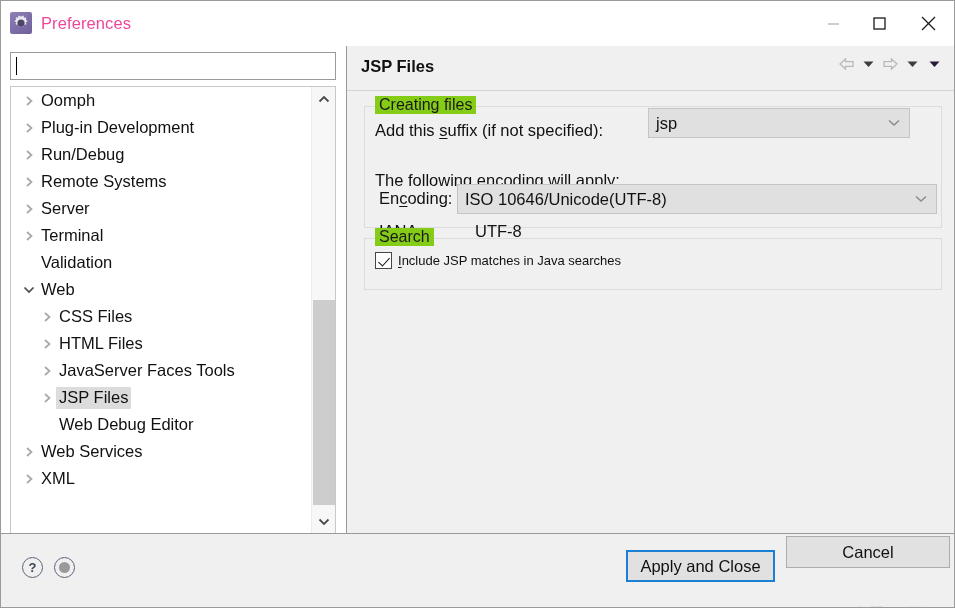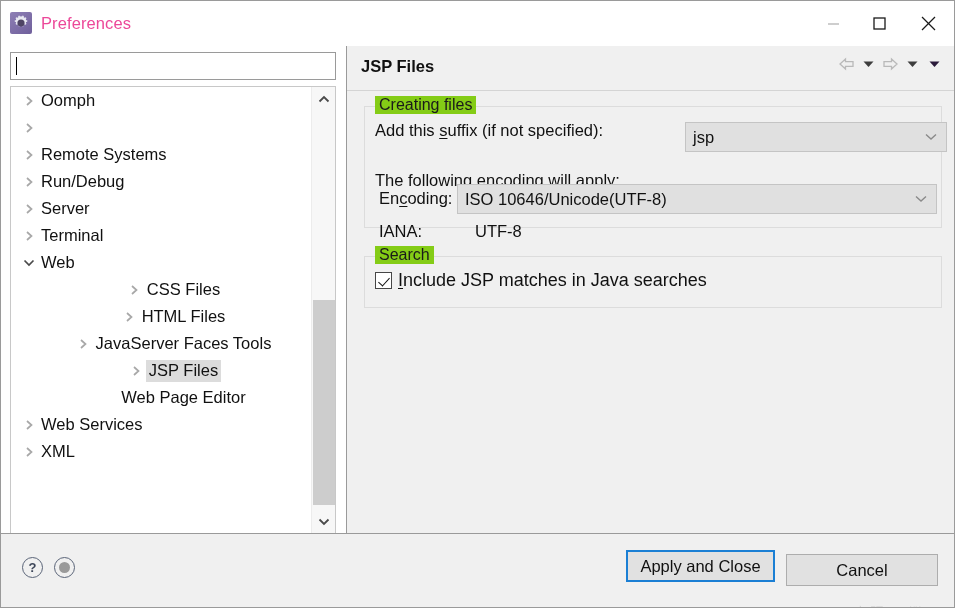--- a/index.html
+++ b/index.html
@@ -105,21 +105,21 @@
     align-items: center;
     justify-content: center;
     flex: none;
   }
   .node-label { padding: 1px 3px 2px 3px; }
   .tree-row.selected .node-label {
     background: #dededede;
     background-color: #dcdcdc;
   }
   .indent-1 { padding-left: 9px; }
-  .indent-2 { padding-left: 27px; justify-content: center; }
+  .indent-2 { padding-left: 27px; }
 
   
   .vscroll {
     position: absolute;
     right: 0; top: 0;
     width: 24px; height: 100%;
     background: #f7f7f7;
     border-left: 1px solid #ececec;
     box-sizing: border-box;
   }
@@ -184,21 +184,21 @@
     padding: 0 4px;
     background: #84cc16;
     font-size: 16px;
     color: #1a1a1a;
   }
   #group-creating {
     left: 17px; top: 60px;
     width: 578px; height: 122px;
   }
   #group-search {
-    left: 17px; top: 210px;
+    left: 17px; top: 192px;
     width: 578px; height: 52px;
   }
 
   .lbl {
     position: absolute;
     font-size: 16.5px;
     color: #111111;
     white-space: nowrap;
   }
   .mn { text-decoration: underline; text-underline-offset: 2px; }
@@ -218,21 +218,21 @@
     position: absolute;
     right: 9px;
     color: #8a8a8a;
     font-size: 12px;
   }
 
   .checkrow {
     position: absolute;
     display: flex;
     align-items: center;
-    font-size: 18px;
+    font-size: 13px;
     color: #111111;
   }
   .checkbox {
     width: 17px; height: 17px;
     border: 1px solid #464646;
     background: #ffffff;
     box-sizing: border-box;
     position: relative;
     margin-right: 6px;
     flex: none;
@@ -287,21 +287,21 @@
     border-radius: 50%;
     background: #9a9a9a;
   }
 
   #btn-apply-close {
     left: 625px; top: 549px; width: 149px; height: 32px;
     background: #e1e1e1;
     border: 2px solid #1b7fd4;
   }
   #btn-cancel {
-    left: 785px; top: 553px; width: 152px; height: 32px;
+    left: 785px; top: 535px; width: 164px; height: 32px;
   }
 
   .watermark {
     position: absolute;
     left: 785px; top: 578px;
     font-size: 16px;
     color: #d8d8d8;
     white-space: nowrap;
     pointer-events: none;
     font-family: "DejaVu Sans", sans-serif;
@@ -355,52 +355,57 @@
             </svg>
           </span>
           <span class="node-label">Oomph</span>
         </div>
         <div class="tree-row indent-1">
           <span class="arrow-slot">
             <svg width="9" height="12" viewBox="0 0 9 12">
               <path d="M2 2 L6.5 6 L2 10" fill="none" stroke="#a8a8a8" stroke-width="1.7"></path>
             </svg>
           </span>
+          <span class="node-label">Plug-in Development</span>
+        </div>
+        <div class="tree-row indent-1">
+          <span class="arrow-slot">
+            <svg width="9" height="12" viewBox="0 0 9 12">
+              <path d="M2 2 L6.5 6 L2 10" fill="none" stroke="#a8a8a8" stroke-width="1.7"></path>
+            </svg>
+          </span>
+          <span class="node-label">Run/Debug</span>
         </div>
         <div class="tree-row indent-1">
           <span class="arrow-slot">
             <svg width="9" height="12" viewBox="0 0 9 12">
               <path d="M2 2 L6.5 6 L2 10" fill="none" stroke="#a8a8a8" stroke-width="1.7"></path>
             </svg>
           </span>
           <span class="node-label">Remote Systems</span>
         </div>
         <div class="tree-row indent-1">
           <span class="arrow-slot">
             <svg width="9" height="12" viewBox="0 0 9 12">
               <path d="M2 2 L6.5 6 L2 10" fill="none" stroke="#a8a8a8" stroke-width="1.7"></path>
             </svg>
           </span>
-          <span class="node-label">Run/Debug</span>
-        </div>
-        <div class="tree-row indent-1">
-          <span class="arrow-slot">
-            <svg width="9" height="12" viewBox="0 0 9 12">
-              <path d="M2 2 L6.5 6 L2 10" fill="none" stroke="#a8a8a8" stroke-width="1.7"></path>
-            </svg>
-          </span>
           <span class="node-label">Server</span>
         </div>
         <div class="tree-row indent-1">
           <span class="arrow-slot">
             <svg width="9" height="12" viewBox="0 0 9 12">
               <path d="M2 2 L6.5 6 L2 10" fill="none" stroke="#a8a8a8" stroke-width="1.7"></path>
             </svg>
           </span>
           <span class="node-label">Terminal</span>
+        </div>
+        <div class="tree-row indent-1">
+          <span class="arrow-slot"></span>
+          <span class="node-label">Validation</span>
         </div>
         <div class="tree-row indent-1">
           <span class="arrow-slot">
             <svg width="12" height="9" viewBox="0 0 12 9">
               <path d="M1.5 2.5 L6 7 L10.5 2.5" fill="none" stroke="#4a4a4a" stroke-width="1.7"></path>
             </svg>
           </span>
           <span class="node-label">Web</span>
         </div>
         <div class="tree-row indent-2">
@@ -430,21 +435,21 @@
         <div class="tree-row indent-2 selected">
           <span class="arrow-slot">
             <svg width="9" height="12" viewBox="0 0 9 12">
               <path d="M2 2 L6.5 6 L2 10" fill="none" stroke="#a8a8a8" stroke-width="1.7"></path>
             </svg>
           </span>
           <span class="node-label">JSP Files</span>
         </div>
         <div class="tree-row indent-2">
           <span class="arrow-slot"></span>
-          <span class="node-label">Web Page Editor</span>
+          <span class="node-label">Web Debug Editor</span>
         </div>
         <div class="tree-row indent-1">
           <span class="arrow-slot">
             <svg width="9" height="12" viewBox="0 0 9 12">
               <path d="M2 2 L6.5 6 L2 10" fill="none" stroke="#a8a8a8" stroke-width="1.7"></path>
             </svg>
           </span>
           <span class="node-label">Web Services</span>
         </div>
         <div class="tree-row indent-1">
@@ -503,21 +508,21 @@
             </svg>
         </div>
       </div>
     </div>
 
     <div class="group" id="group-creating">
       <div class="group-title">Creating files</div>
 
       <div class="lbl" style="left:10px; top:14px;"><span>Add this </span><span class="mn">s</span><span>uffix (if not specified):</span></div>
 
-      <div class="combo" style="left:283px; top:15px; width:262px; height:30px;margin-left:37px;">
+      <div class="combo" style="left:283px; top:1px; width:262px; height:30px;">
         <span class="cval">jsp</span>
         <span class="cchev">
           <svg width="12" height="8" viewBox="0 0 12 8">
               <path d="M1 1.5 L6 6 L11 1.5" fill="none" stroke="#8a8a8a" stroke-width="1.4"></path>
             </svg>
         </span>
       </div>
 
       <div class="lbl" style="left:10px; top:64px;">The following encoding will apply:</div>
 

